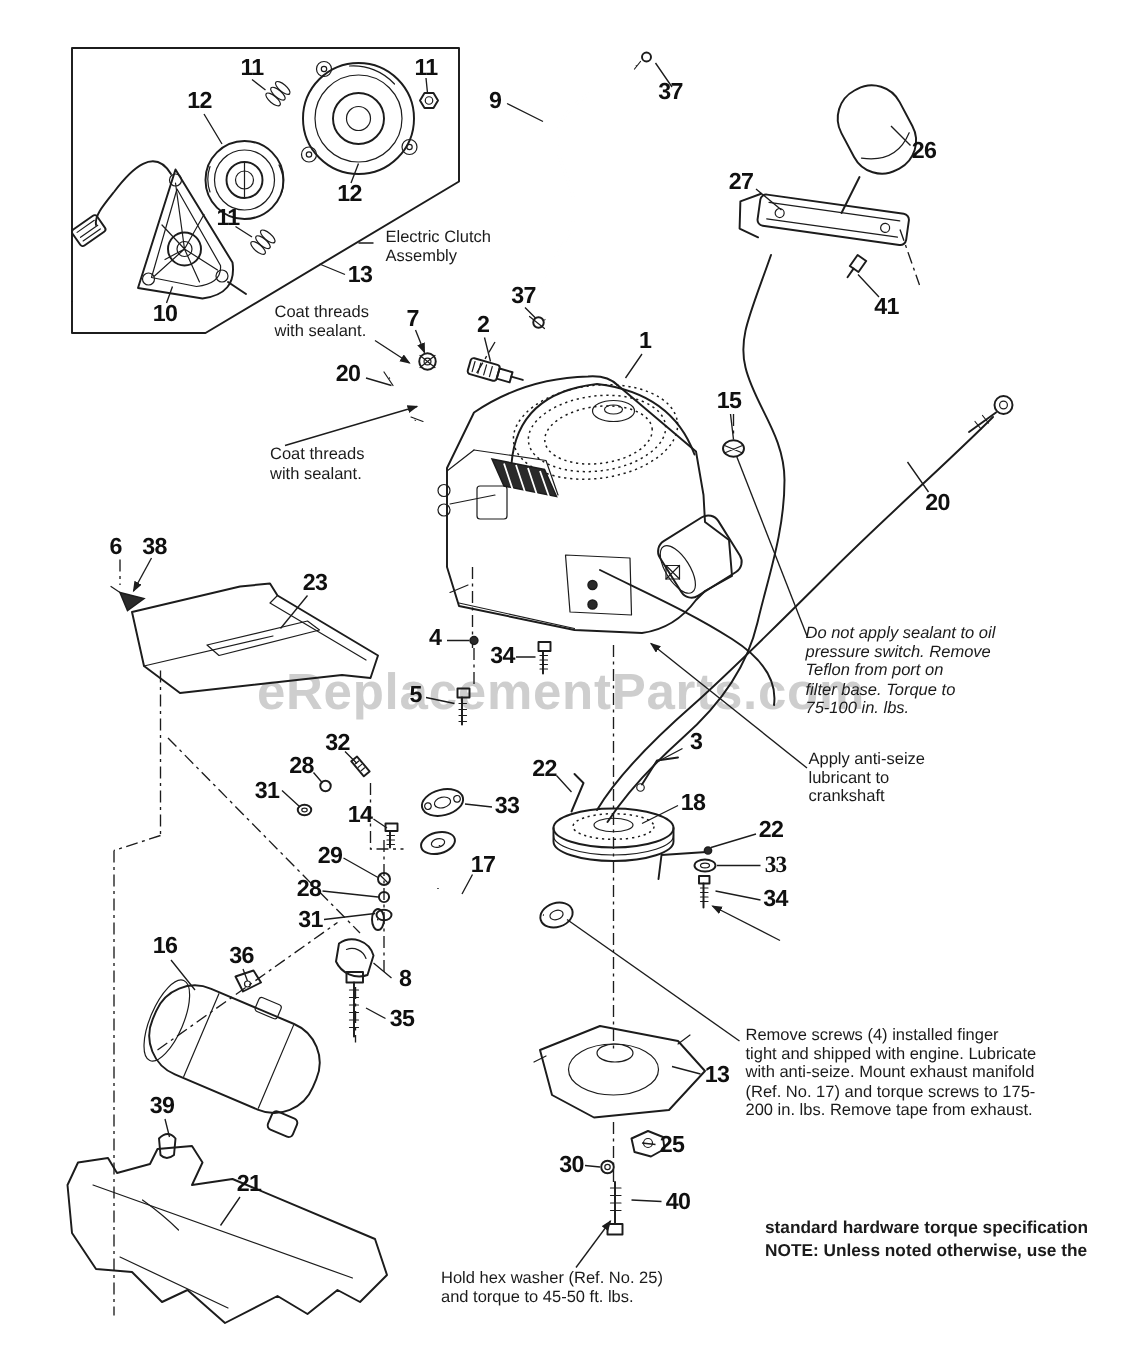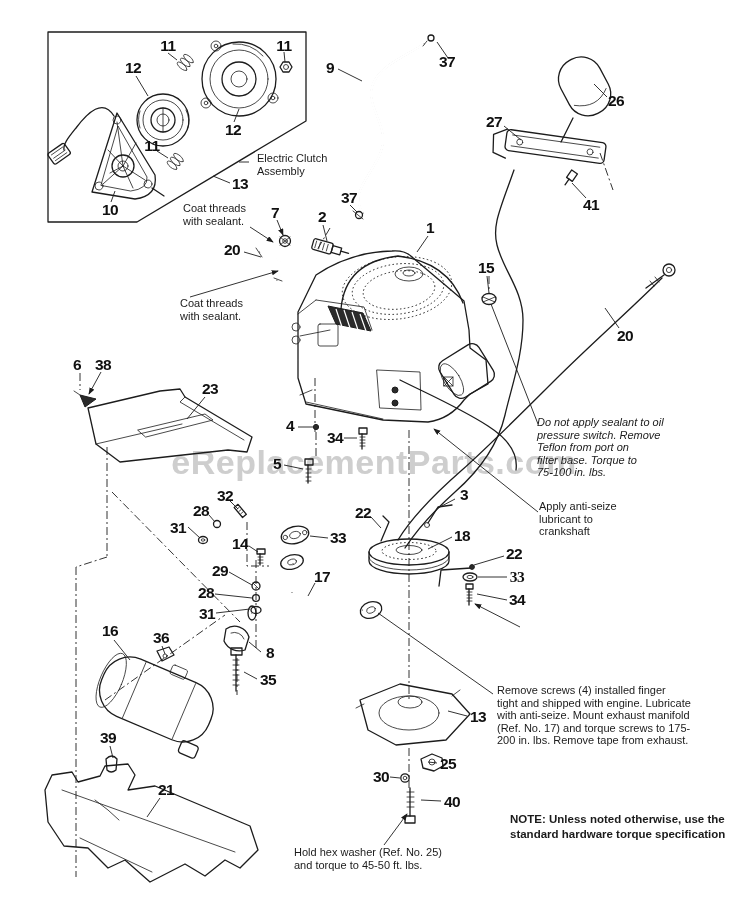--- a/index.html
+++ b/index.html
@@ -449,18 +449,18 @@
         <div>tight and shipped with engine. Lubricate</div>
         <div>with anti-seize. Mount exhaust manifold</div>
         <div>(Ref. No. 17) and torque screws to 175-</div>
         <div>200 in. lbs. Remove tape from exhaust.</div>
       </div>
       <div class="note" style="left: 294px; top: 846px;">
         <div>Hold hex washer (Ref. No. 25)</div>
         <div>and torque to 45-50 ft. lbs.</div>
       </div>
       <div class="note bold" style="left: 510px; top: 812px;">
+        <div>standard hardware torque specification</div>
         <div>NOTE: Unless noted otherwise, use the</div>
-        <div>standard hardware torque specification</div>
       </div>
     </div>
 
 </div>
 
 </body></html>

